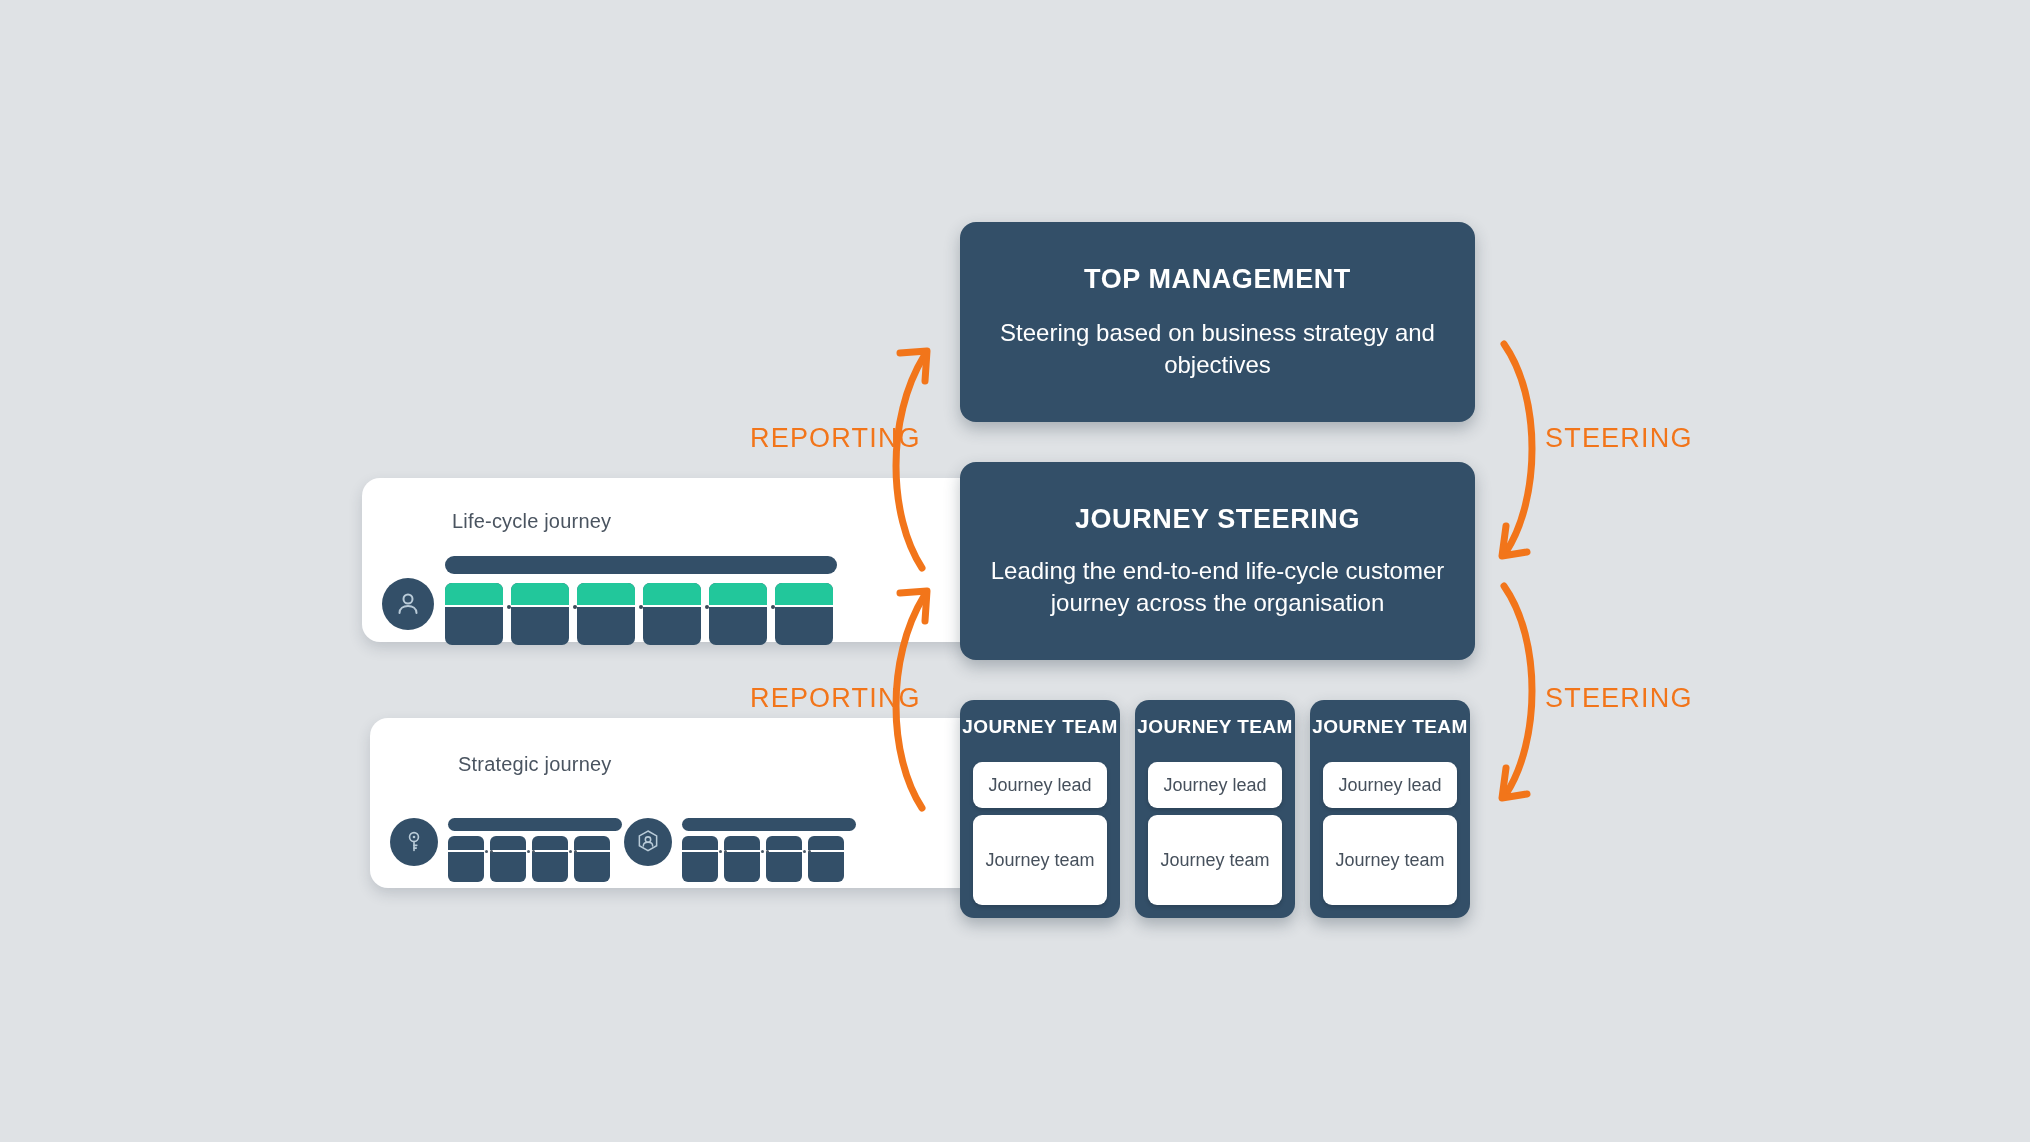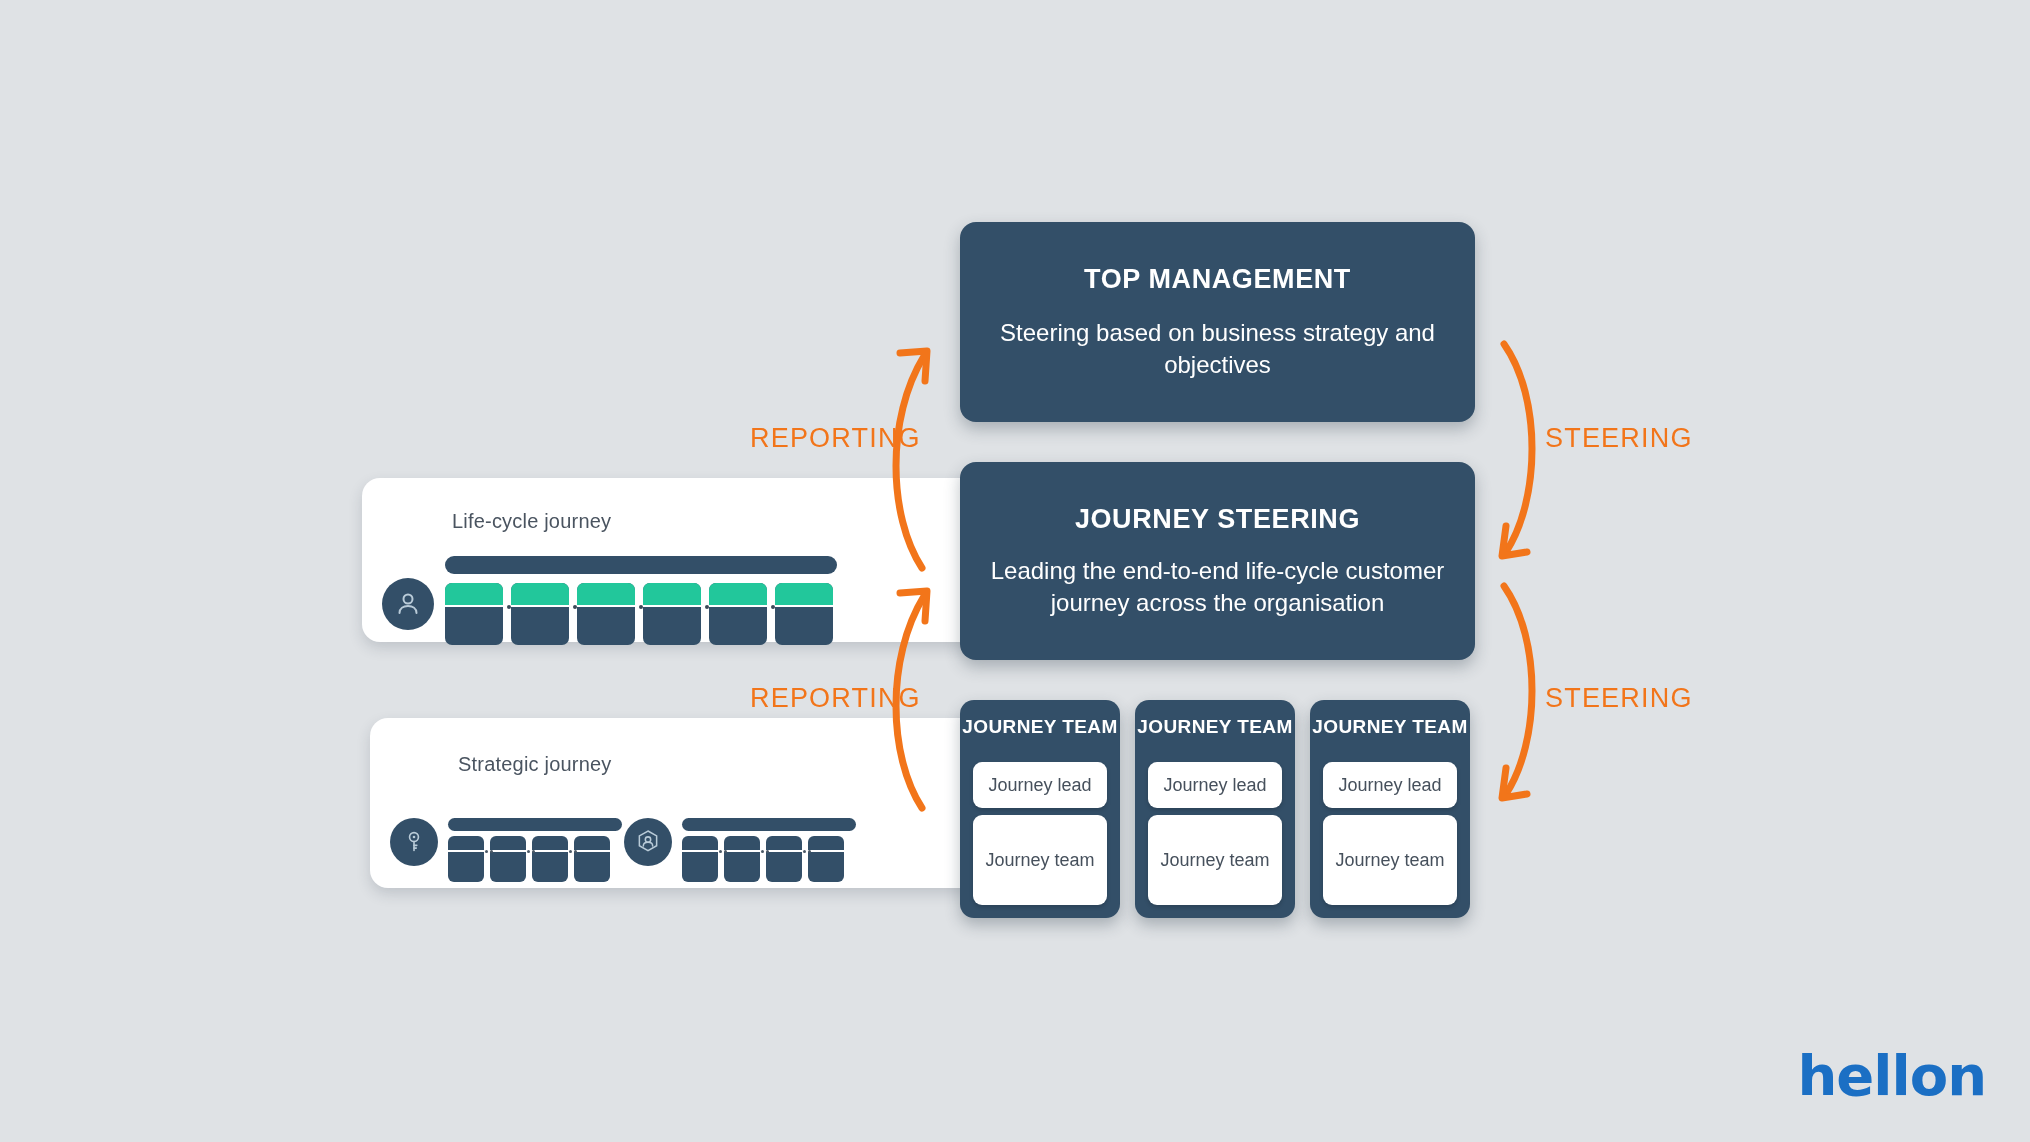--- a/index.html
+++ b/index.html
@@ -302,15 +302,14 @@
     <div class="team-title">JOURNEY TEAM</div>
     <div class="team-slot slot-lead">Journey lead</div>
     <div class="team-slot slot-team">Journey team</div>
   </div>
   <div class="team-card" id="team-card-2">
     <div class="team-title">JOURNEY TEAM</div>
     <div class="team-slot slot-lead">Journey lead</div>
     <div class="team-slot slot-team">Journey team</div>
   </div>
 
-  <div id="brand-logo">hellon</div>
 
 </div>
 
 </body></html>

